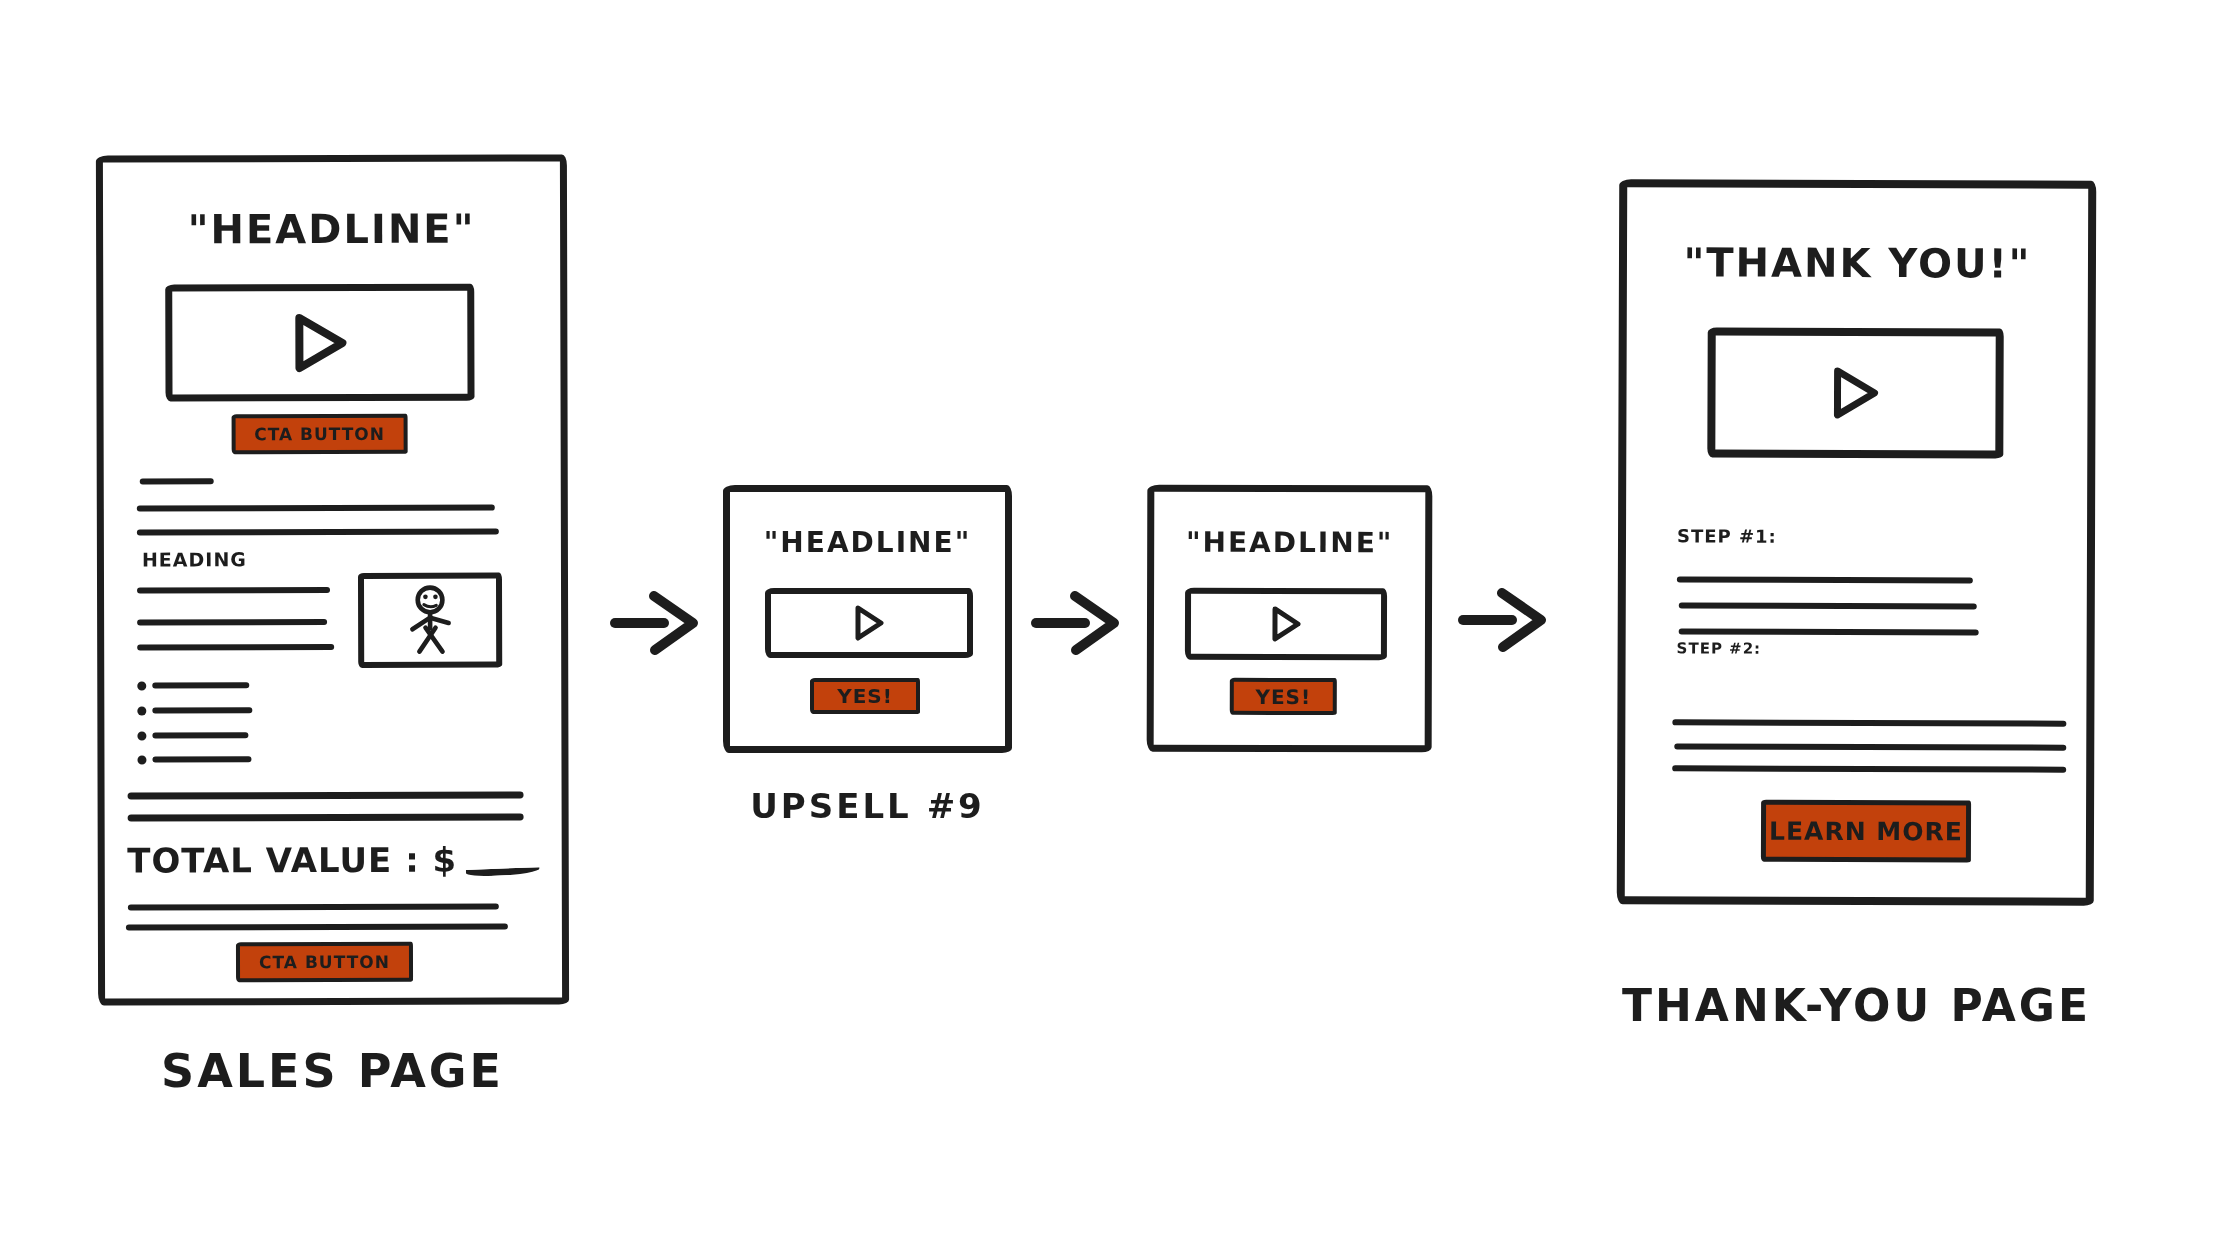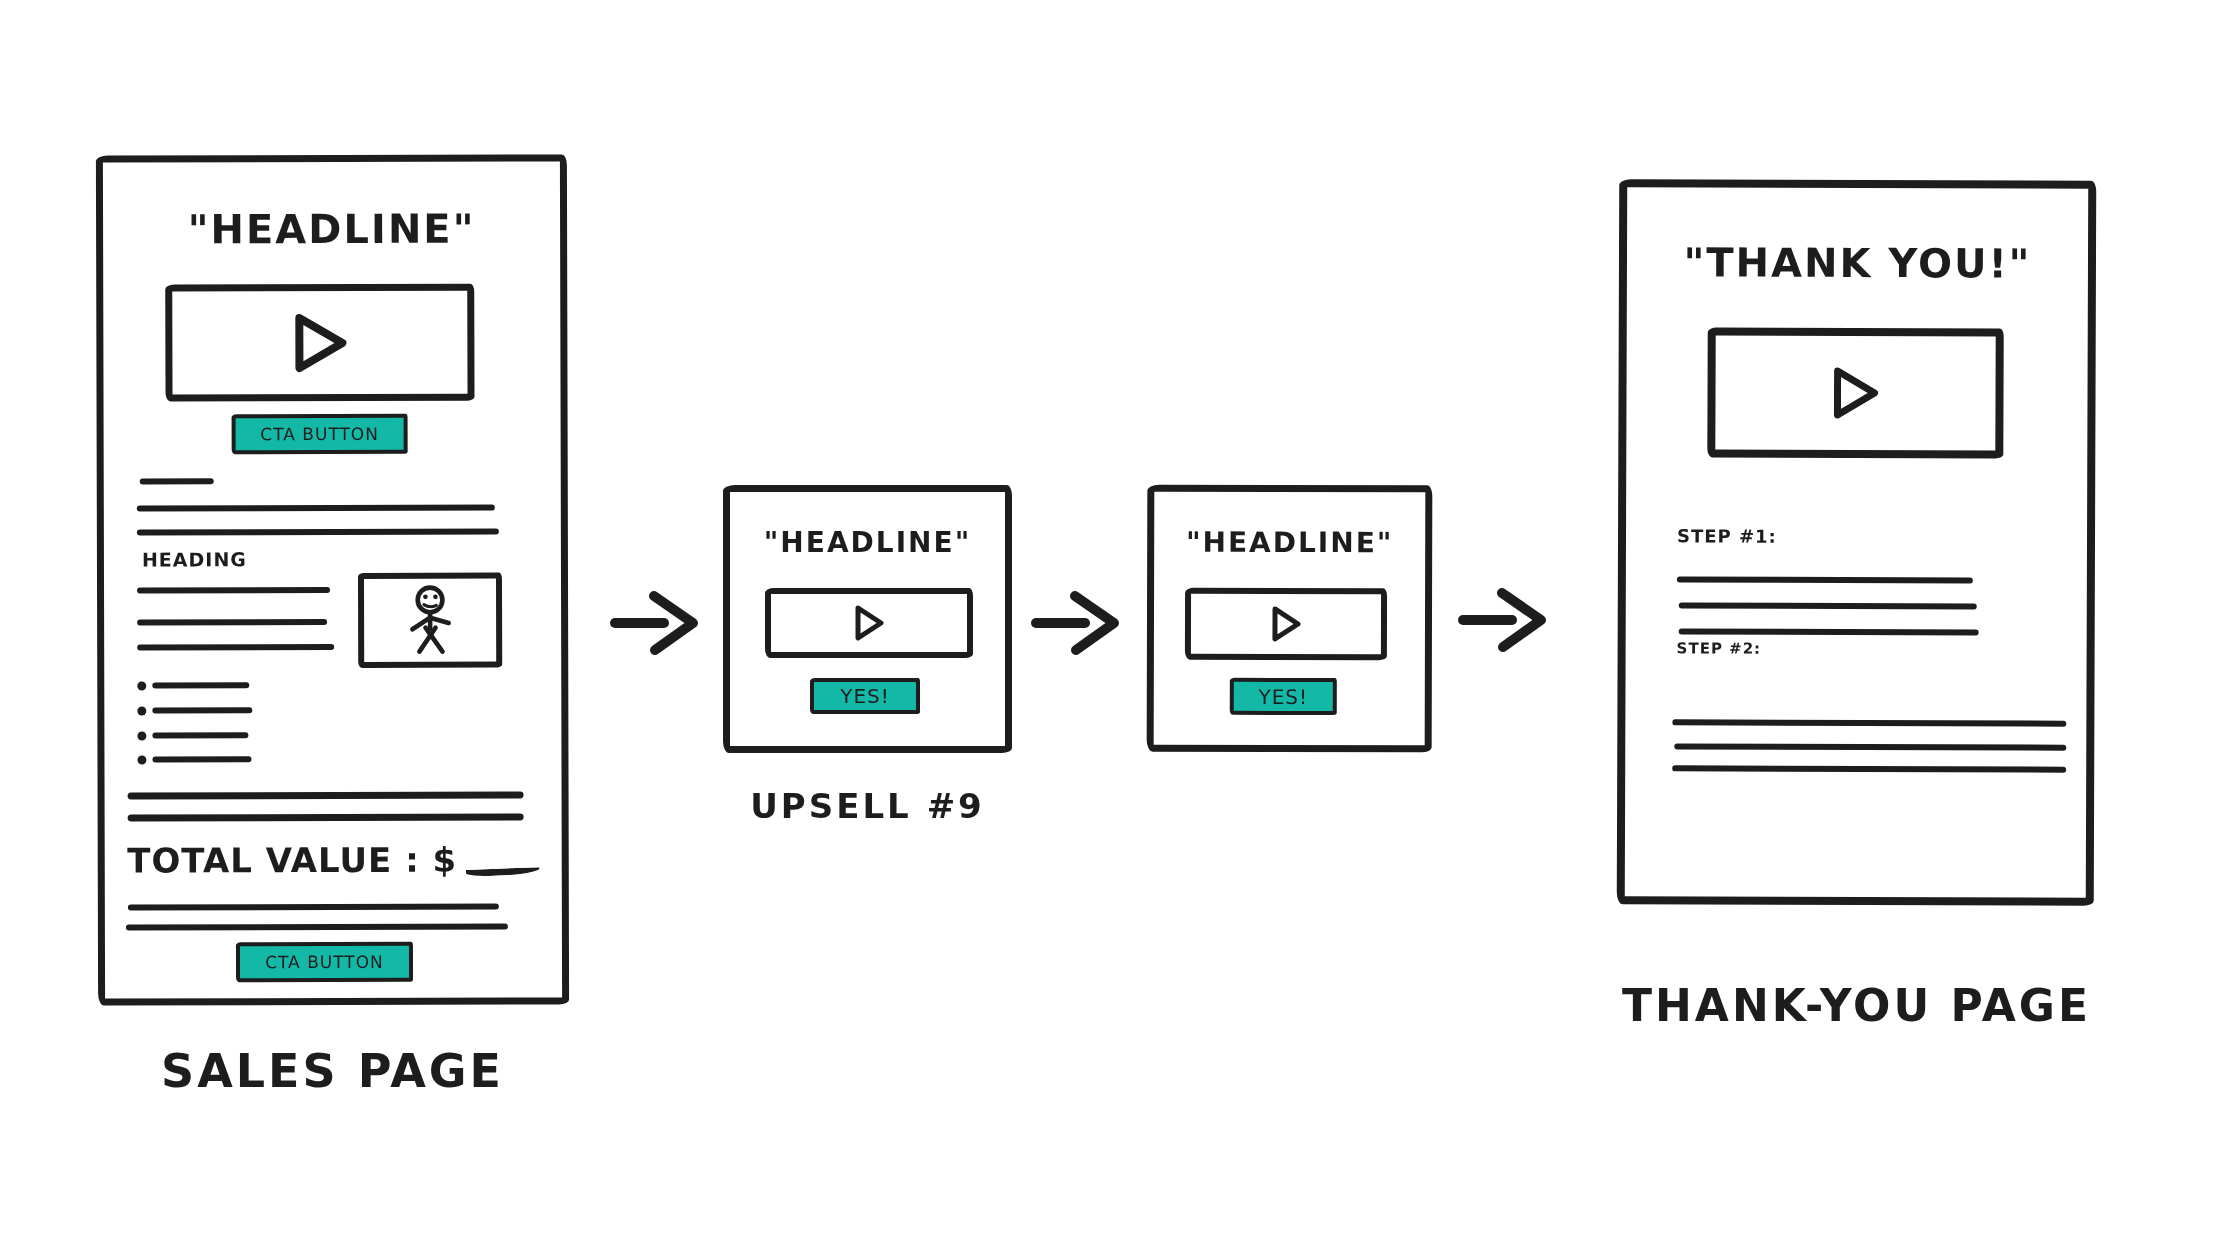--- a/index.html
+++ b/index.html
@@ -31,23 +31,23 @@
     align-items: center;
     justify-content: center;
   }
   .btn {
     position: absolute;
     border: 4px solid var(--ink);
     border-radius: 5px 2px 4px 3px / 3px 4px 2px 5px;
     display: flex;
     align-items: center;
     justify-content: center;
-    font-weight: normal;
+    font-weight: bold;
     letter-spacing: 1px;
-    background: #14b8a6;
+    background: #c2410c;
   }
   .headline {
     position: absolute;
     left: 0; right: 0;
     text-align: center;
     font-weight: bold;
     letter-spacing: 2px;
     white-space: nowrap;
   }
   .ln {
@@ -236,17 +236,18 @@
     <div class="small-heading" style="left:51px; top:338px; font-size:18px;">STEP #1:</div>
     <div class="ln" style="left:51px; top:389px; width:296px;"></div>
     <div class="ln" style="left:53px; top:415px; width:298px;"></div>
     <div class="ln" style="left:53px; top:441px; width:300px;"></div>
 
     <div class="small-heading" style="left:51px; top:452px; font-size:15px;">STEP #2:</div>
     <div class="ln" style="left:47px; top:532px; width:394px;"></div>
     <div class="ln" style="left:49px; top:556px; width:392px;"></div>
     <div class="ln" style="left:47px; top:578px; width:394px;"></div>
 
+    <div class="btn" style="left:136px; top:612px; width:210px; height:62px; border-width:5px; font-size:25px;">LEARN MORE</div>
   </section>
 
   <div class="page-label" style="left:1618px; width:477px; top:980px; font-size:44px;">THANK-YOU PAGE</div>
 
 </div>
 
 </body></html>

